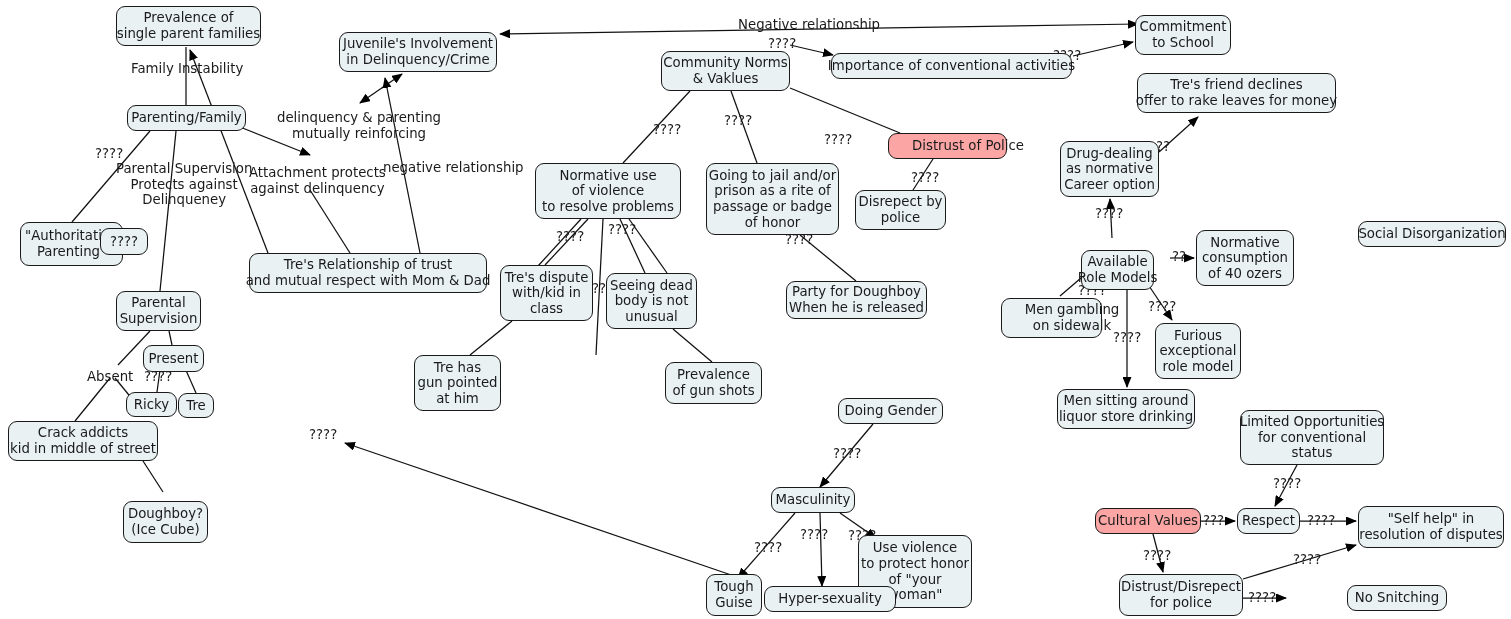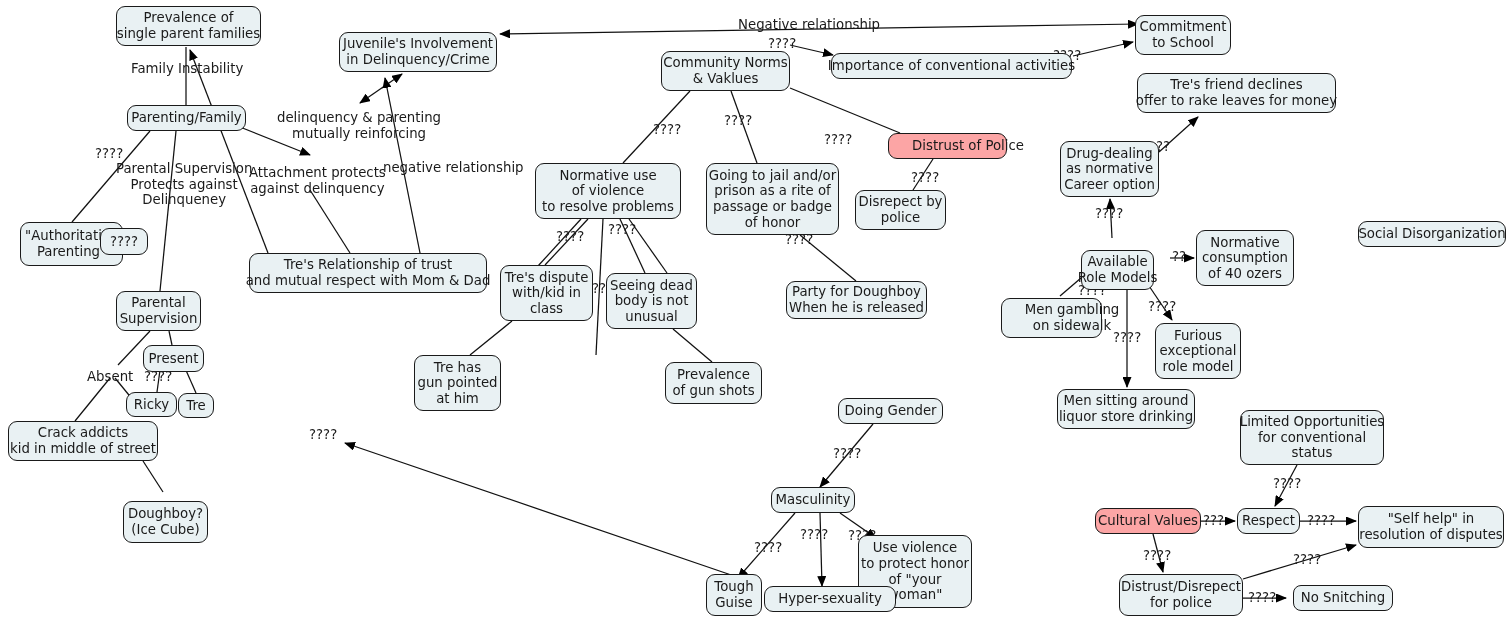--- a/index.html
+++ b/index.html
@@ -223,18 +223,18 @@
     <div class="node" style="left: 1095px; top: 508px; width: 106px; height: 26px; background: #fca5a5; border-color: rgb(26, 26, 26);">Cultural Values</div>
     <div class="node" style="left: 1237px; top: 508px; width: 63px; height: 26px; background: rgb(233, 241, 243); border-color: rgb(26, 26, 26);">Respect</div>
     <div class="node" style="left: 1358px; top: 506px; width: 146px; height: 42px; background: rgb(233, 241, 243); border-color: rgb(26, 26, 26);">"Self help" in
 resolution of disputes</div>
     <div class="node" style="left: 858px; top: 535px; width: 114px; height: 73px; background: rgb(233, 241, 243); border-color: rgb(26, 26, 26);">Use violence
 to protect honor
 of "your
 woman"</div>
     <div class="node" style="left: 1119px; top: 574px; width: 124px; height: 42px; background: rgb(233, 241, 243); border-color: rgb(26, 26, 26);">Distrust/Disrepect
 for police</div>
-    <div class="node" style="left: 1293px; top: 585px; width: 100px; height: 26px; background: rgb(233, 241, 243); border-color: rgb(26, 26, 26); border-radius: 8px;">No Snitching</div>
+    <div class="node" style="left: 1347px; top: 585px; width: 100px; height: 26px; background: rgb(233, 241, 243); border-color: rgb(26, 26, 26);">No Snitching</div>
     <div class="node" style="left: 706px; top: 574px; width: 56px; height: 42px; background: rgb(233, 241, 243); border-color: rgb(26, 26, 26);">Tough
 Guise</div>
     <div class="node" style="left: 764px; top: 586px; width: 132px; height: 26px; background: rgb(233, 241, 243); border-color: rgb(26, 26, 26);">Hyper-sexuality</div>
     <div class="qbox" style="left: 100px; top: 228px; width: 48px; height: 27px; background: rgb(233, 241, 243); border-color: rgb(26, 26, 26);">????</div>
   </div>
 
 </body></html>

